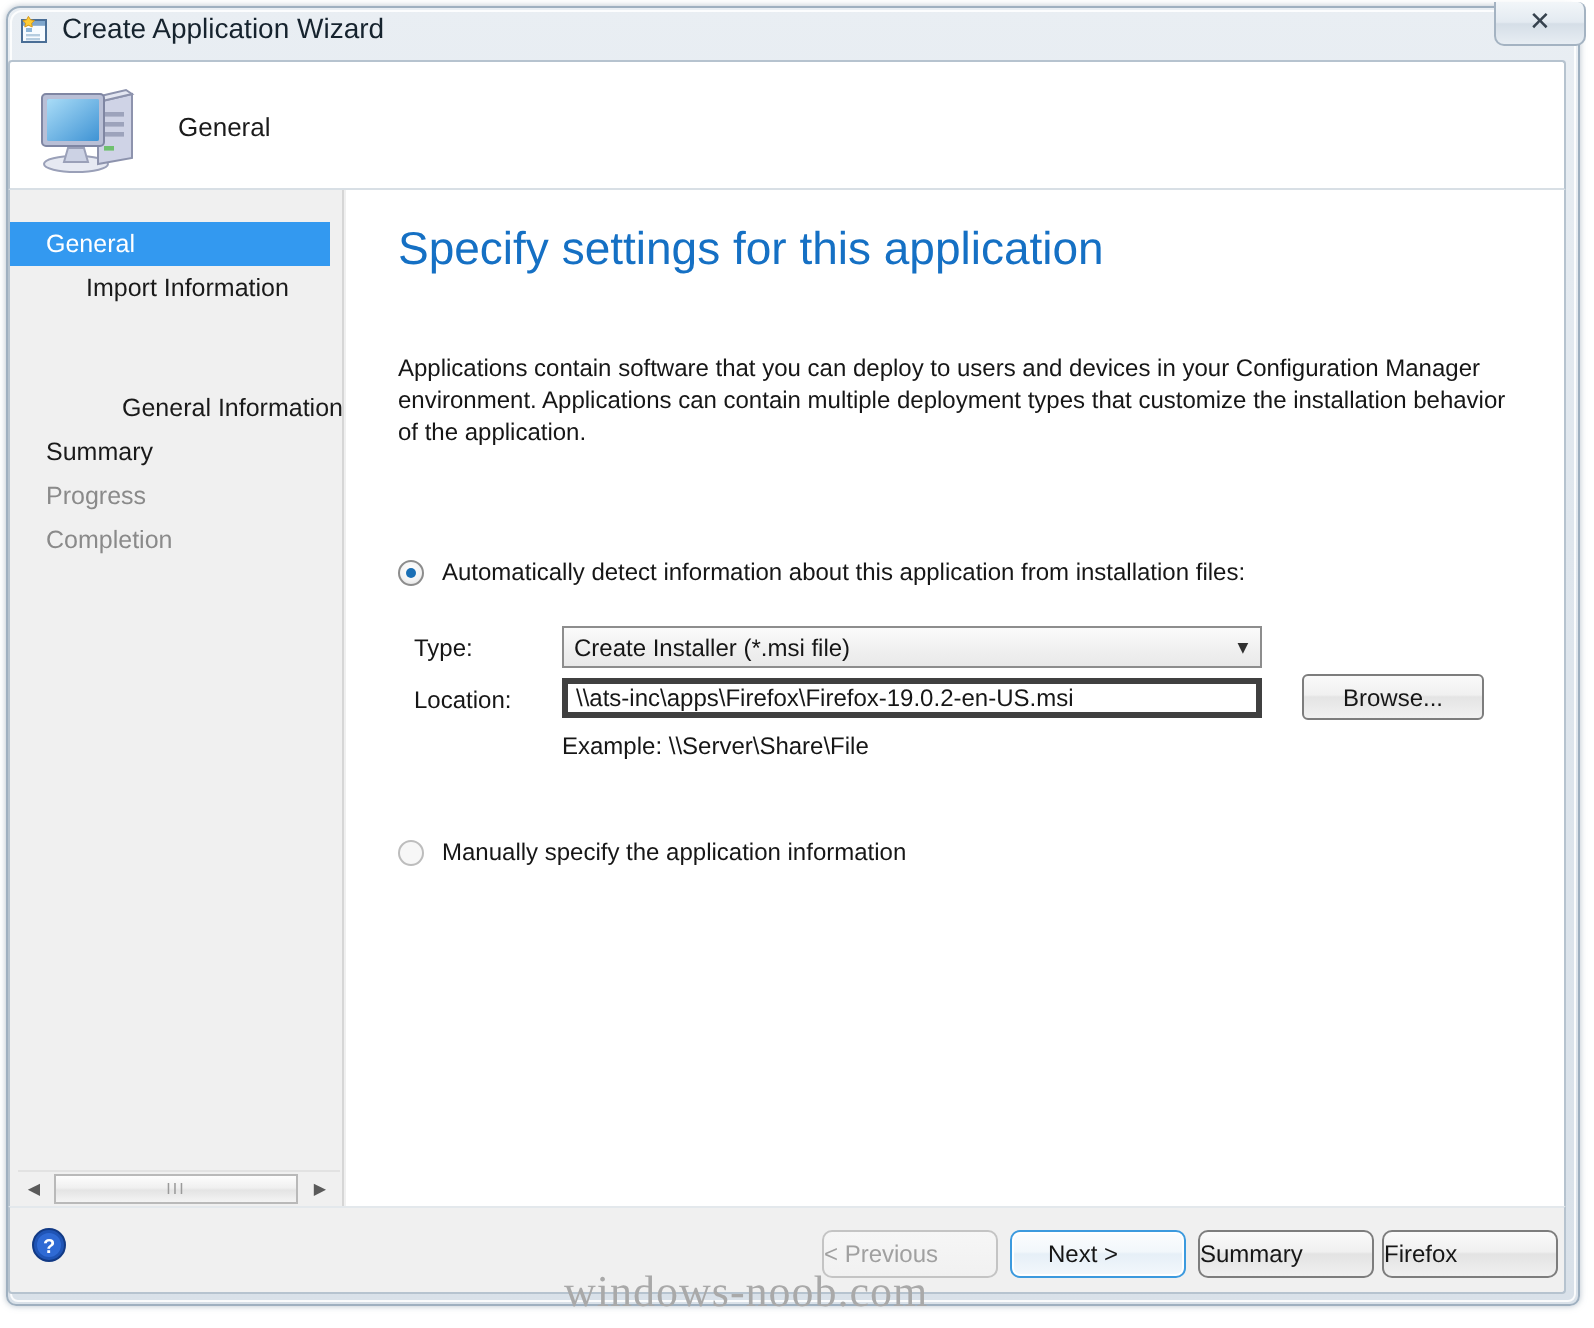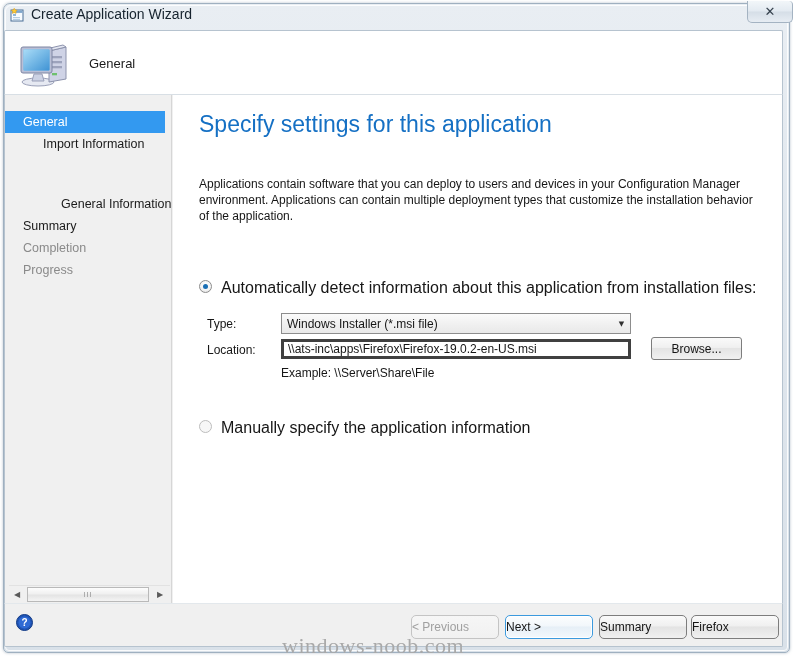--- a/index.html
+++ b/index.html
@@ -255,21 +255,21 @@
     height: 5px;
     border-radius: 50%;
     background: #1a6fb5;
   }
   .radio.disabled {
     border-color: #bdbdbd;
     background: #f7f7f7;
   }
   .radio-label {
     margin-left: 9px;
-    font-size: 16px;
+    font-size: 12px;
     color: #161616;
     white-space: nowrap;
   }
 
   
   .field-label {
     position: absolute;
     font-size: 12px;
     color: #161616;
     white-space: nowrap;
@@ -389,21 +389,21 @@
     color: #a0a0a0;
     border-color: #c4c4c4;
     background: linear-gradient(to bottom, #f6f6f6 0%, #f1f1f1 100%);
   }
   .btn.default {
     border: 1px solid #3c9ade;
     box-shadow: inset 0 0 0 1px #ffffff;
     background: linear-gradient(to bottom, #fcfdfe 0%, #f2f7fb 45%, #e6eff7 50%, #f3f8fc 100%);
   }
   .btn-previous { left: 406px; }
-  .btn-next     { left: 500px; }
+  .btn-next     { left: 500px; padding-left: 18px; }
   .btn-summary  { left: 594px; }
   .btn-cancel   { left: 686px; }
 
   
   .watermark {
     position: absolute;
     left: 282px;
     top: 633px;
     font-size: 22px;
     color: #a9a9a9;
@@ -472,24 +472,24 @@
       <div class="nav-item indent1">
         <span>Import Information</span>
       </div>
       <div class="nav-item indent2">
         <span>General Information</span>
       </div>
       <div class="nav-item">
         <span>Summary</span>
       </div>
       <div class="nav-item dim">
+        <span>Progress</span>
+      </div>
+      <div class="nav-item dim">
         <span>Completion</span>
-      </div>
-      <div class="nav-item dim">
-        <span>Progress</span>
       </div>
     </div>
 
     <div class="h-scroll">
       <div class="arrow left">◀</div>
       <div class="thumb">
         <span>III</span>
       </div>
       <div class="arrow right">▶</div>
     </div>
@@ -499,21 +499,21 @@
     <div class="content-heading">Specify settings for this application</div>
     <div class="content-desc">Applications contain software that you can deploy to users and devices in your Configuration Manager environment. Applications can contain multiple deployment types that customize the installation behavior of the application.</div>
 
     <div class="radio-row primary">
       <span class="radio checked"></span>
       <span class="radio-label">Automatically detect information about this application from installation files:</span>
     </div>
 
     <span class="field-label label-type">Type:</span>
     <div class="combobox">
-      <span class="cb-text">Windows Installer (*.msi file)</span>
+      <span class="cb-text">Create Installer (*.msi file)</span>
       <span class="cb-arrow">▼</span>
     </div>
 
     <span class="field-label label-location">Location:</span>
     <div class="textinput">
       <span>\\ats-inc\apps\Firefox\Firefox-19.0.2-en-US.msi</span>
     </div>
 
     <div class="browse-button">
       <span>Browse...</span>

